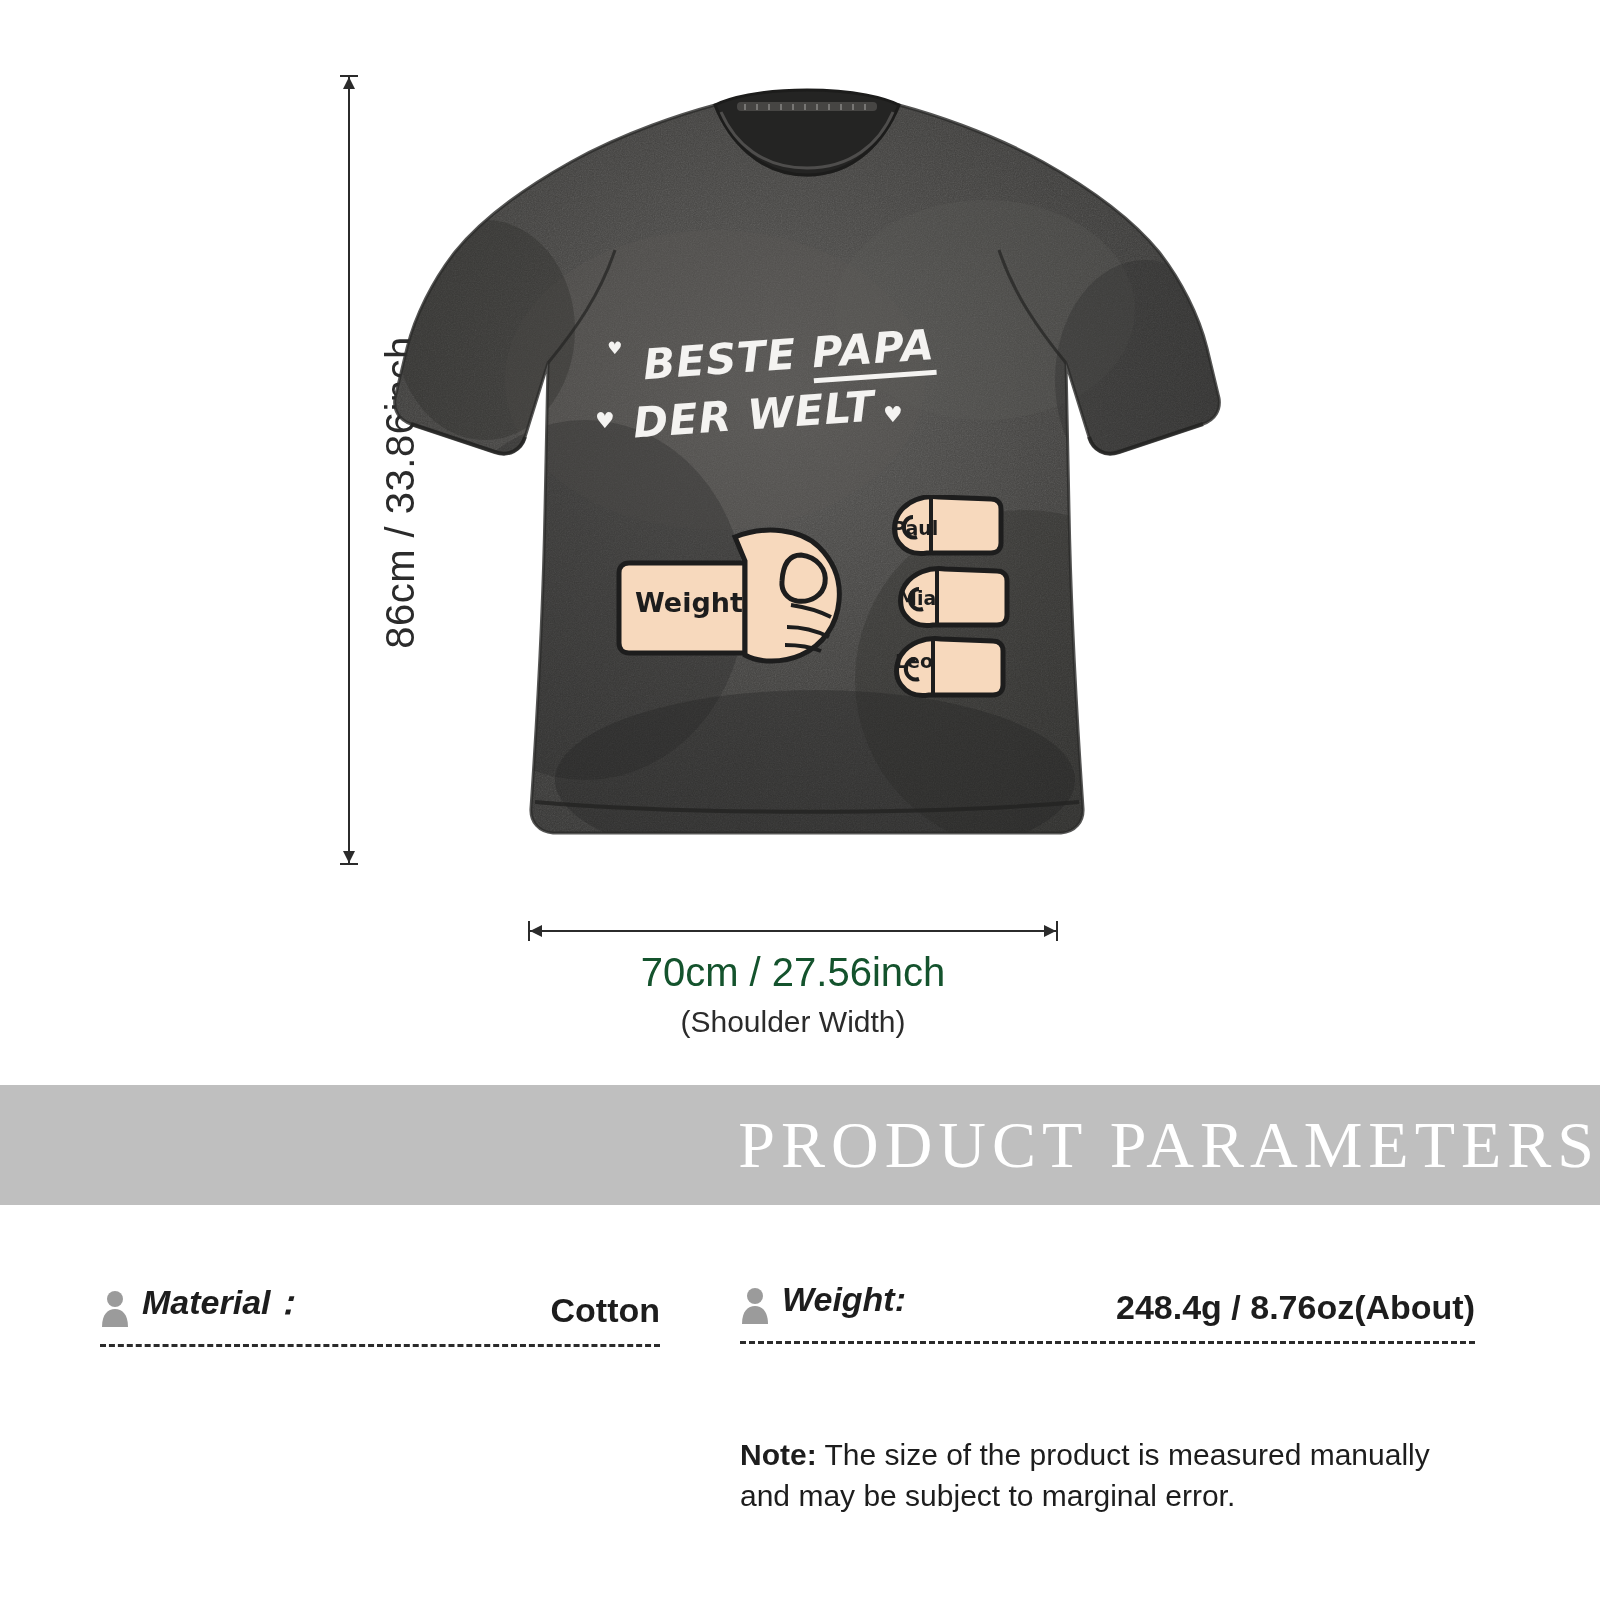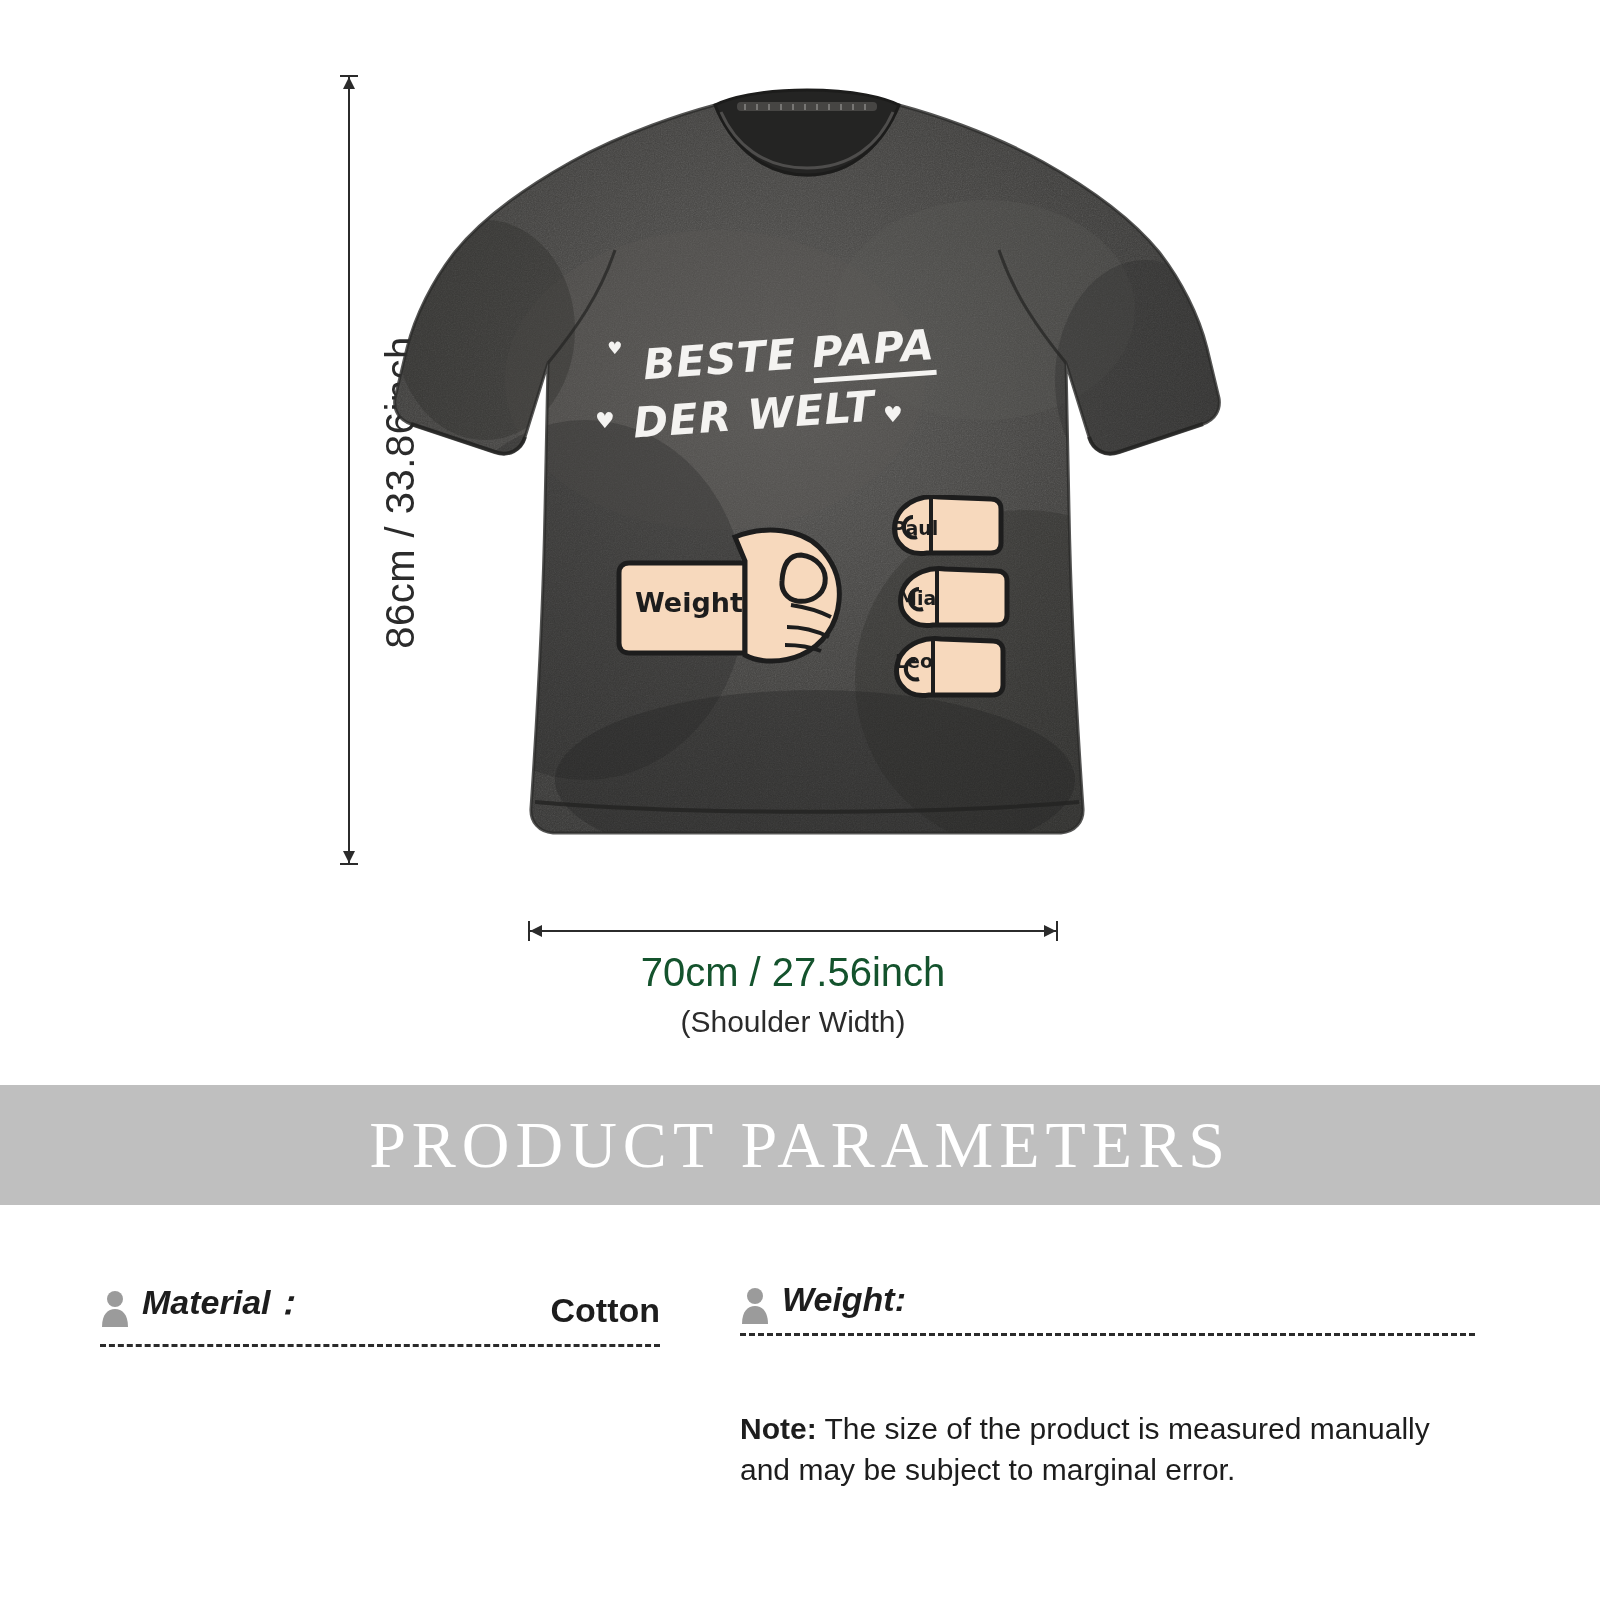--- a/index.html
+++ b/index.html
@@ -201,21 +201,21 @@
   
   .banner {
     position: absolute;
     left: 0;
     top: 1085px;
     width: 1600px;
     height: 120px;
     background: #bfbfbf;
     display: flex;
     align-items: center;
-    justify-content: center;
+    justify-content: flex-end;
   }
   .banner-title {
     font-family: "Liberation Serif", serif;
     font-size: 66px;
     letter-spacing: 6px;
     color: #ffffff;
     text-align: center;
     white-space: nowrap;
   }
 
@@ -227,21 +227,21 @@
     width: 1600px;
     height: 395px;
     background: #ffffff;
   }
   .param-cell {
     position: absolute;
   }
   .cell-a { left: 100px; top: 75px; width: 560px; }
   .cell-b { left: 740px; top: 75px; width: 735px; }
   .cell-c { left: 100px; top: 215px; width: 560px; }
-  .cell-d { left: 740px; top: 203px; width: 735px; }
+  .cell-d { left: 740px; top: 229px; width: 735px; }
 
   .param-row {
     display: flex;
     align-items: baseline;
     justify-content: space-between;
     font-size: 34px;
     color: #1d1d1d;
   }
   .param-left {
     display: flex;
@@ -462,20 +462,21 @@
     <div class="param-row">
       <span class="param-left">
         <span class="person-icon">
           <svg width="30" height="38" viewBox="0 0 30 38" xmlns="http://www.w3.org/2000/svg" aria-hidden="true">
             <circle cx="15" cy="10" r="8" fill="#9b9b9b"></circle>
             <path d="M2,38 C2,25 8,20 15,20 C22,20 28,25 28,38 Z" fill="#9b9b9b"></path>
           </svg>
         </span>
         <span>Weight:</span>
       </span>
+      <span class="param-value">248.4g / 8.76oz(About)</span>
     </div>
     <div class="dash"></div>
   </div>
 
 
   <div class="param-cell cell-d">
     <div class="note">
       <b>Note:</b><span> The size of the product is measured manually and may be subject to marginal error.</span>
     </div>
   </div>

